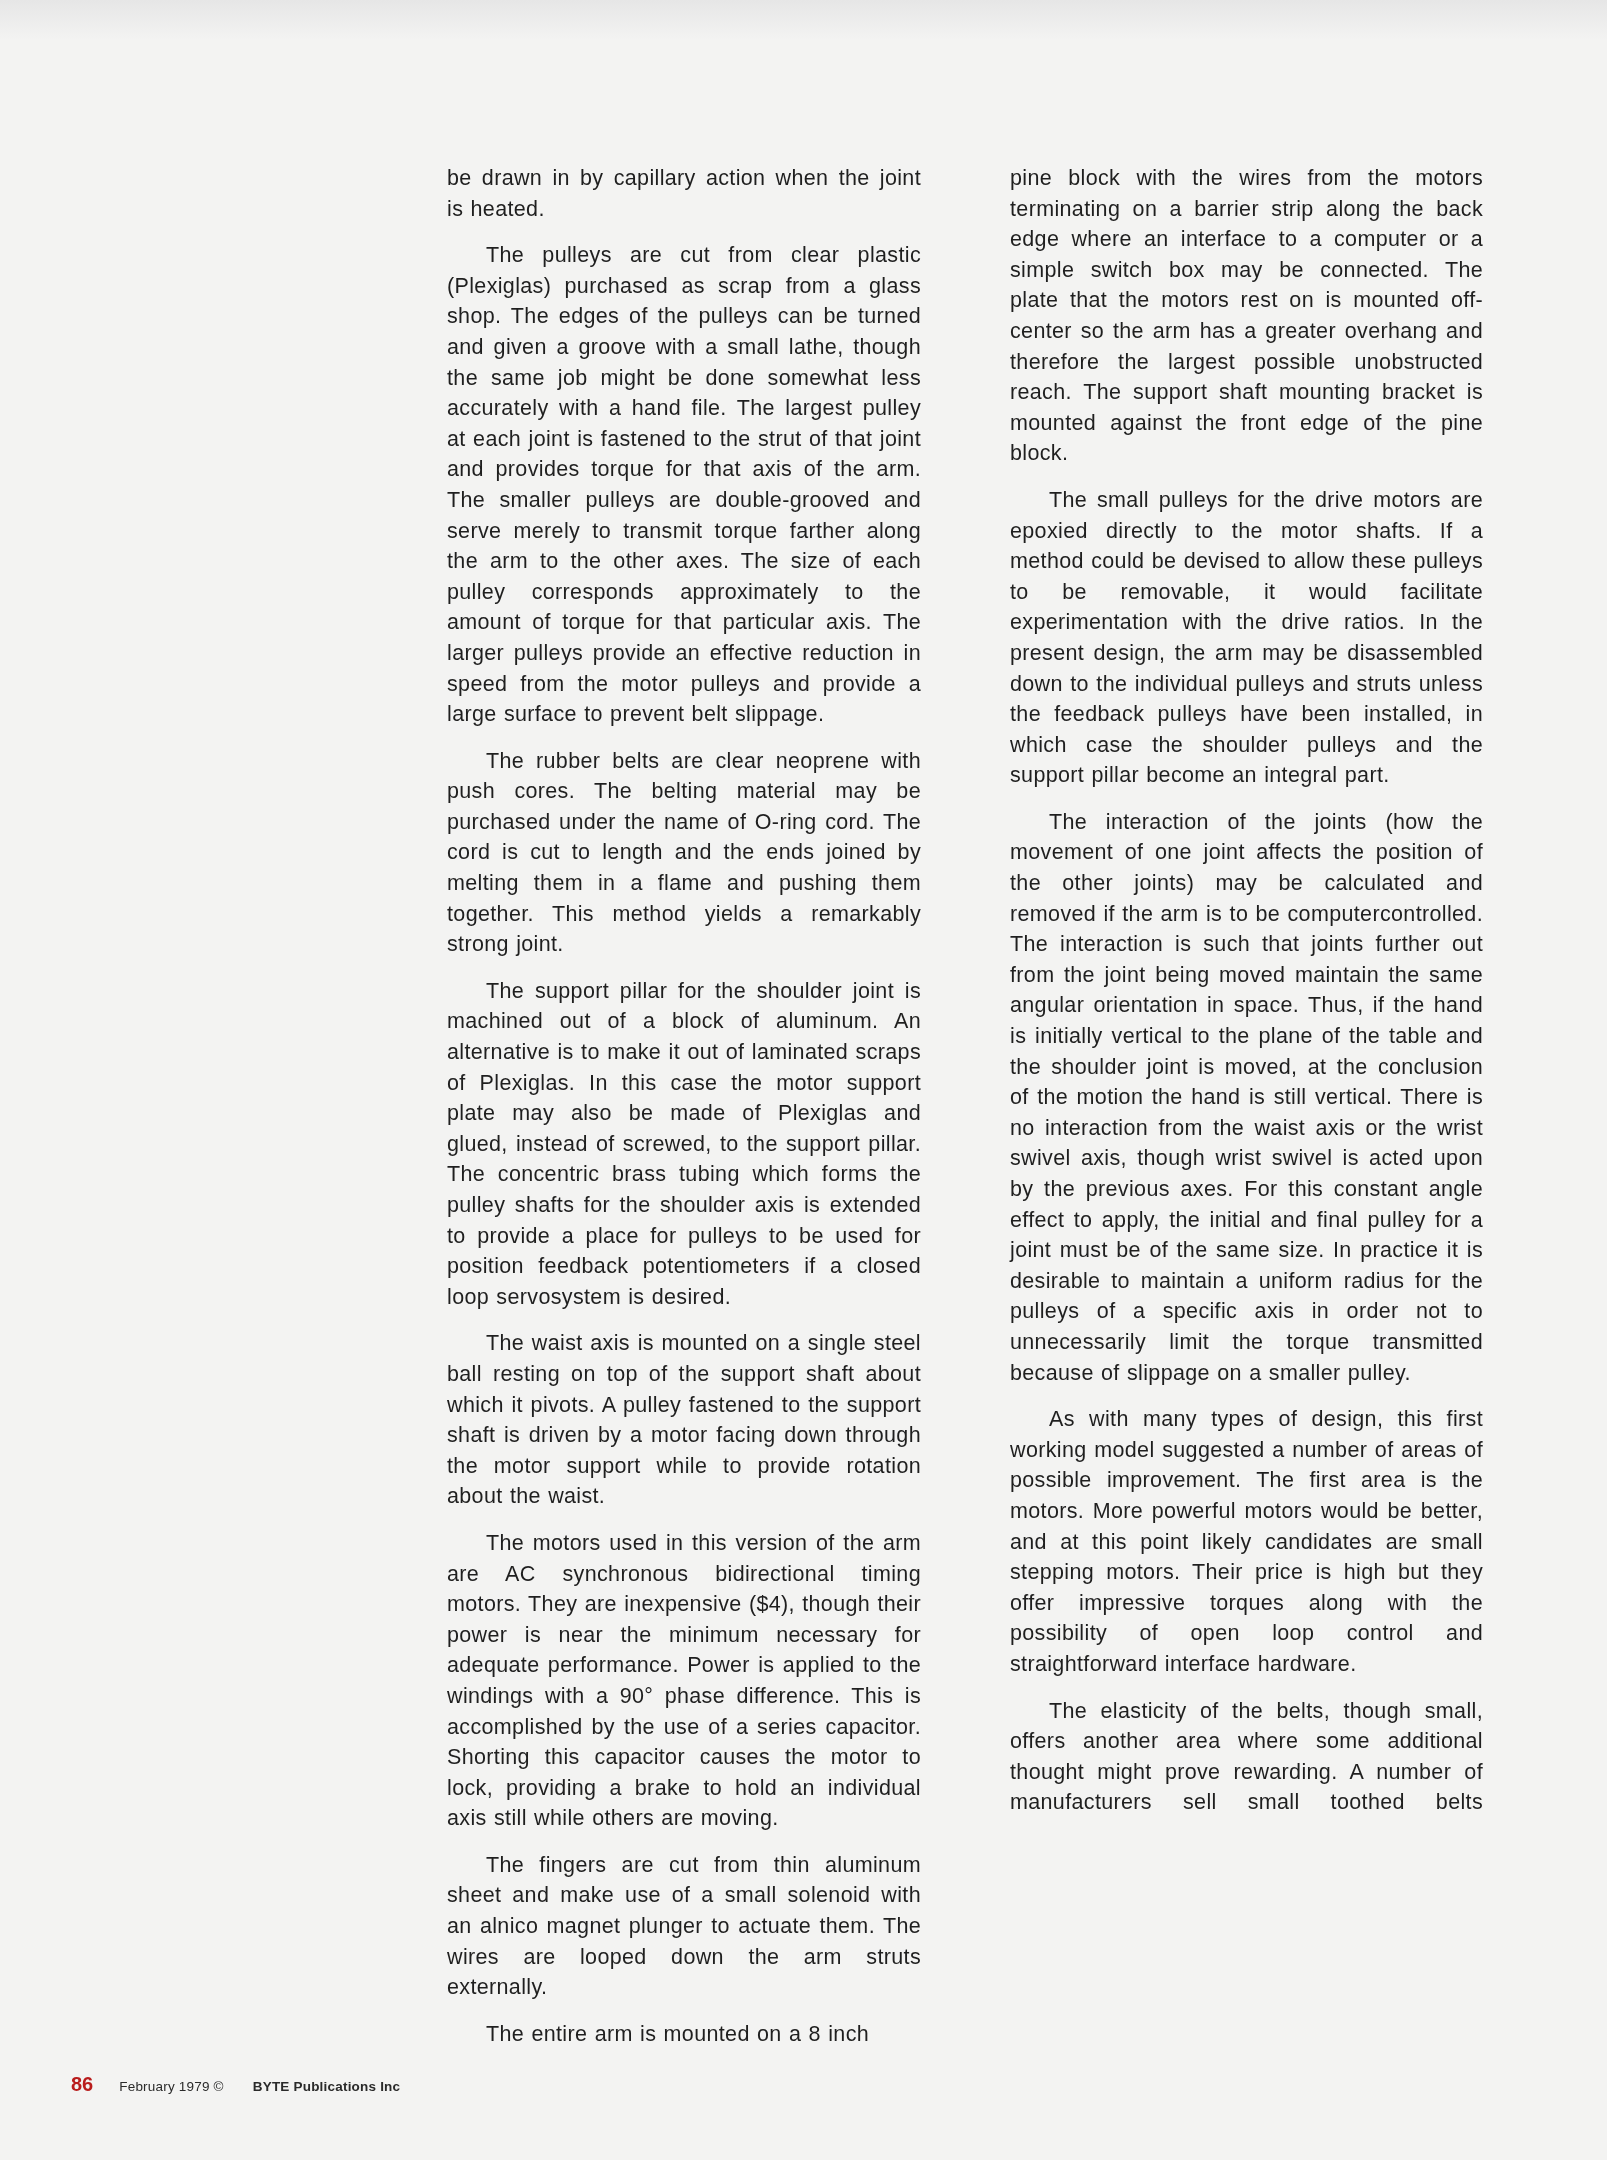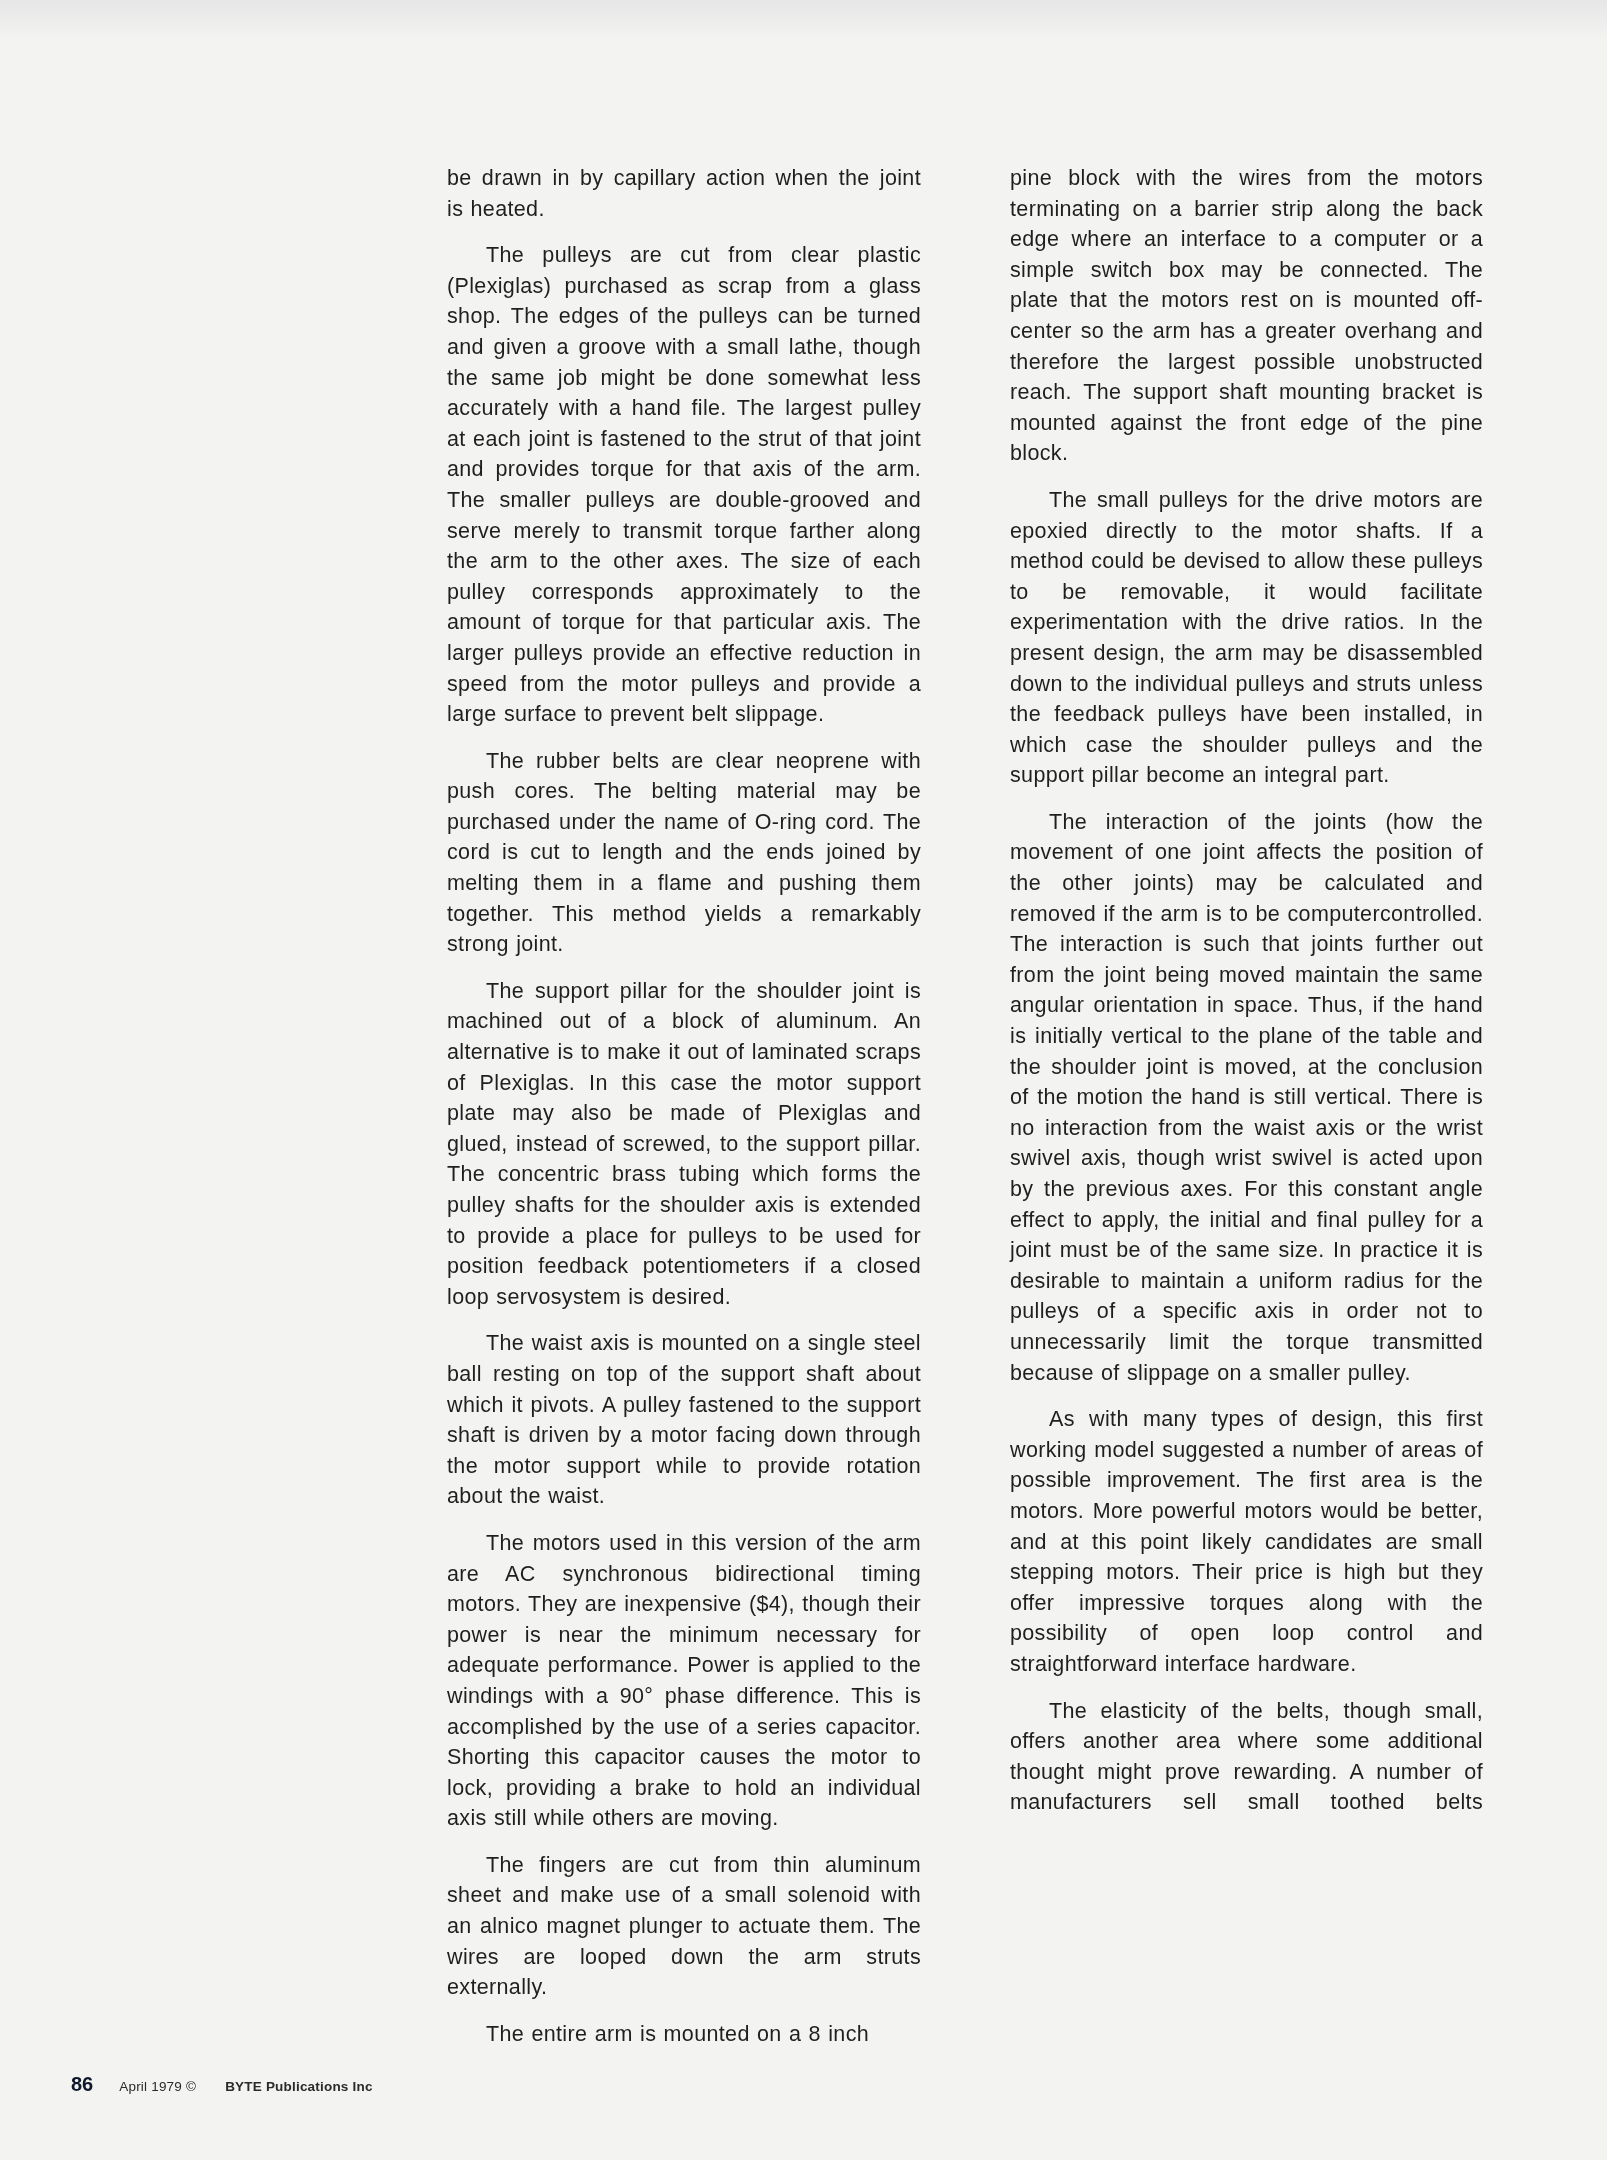--- a/index.html
+++ b/index.html
@@ -46,21 +46,21 @@
       top: 2073px;
       left: 71px;
       display: flex;
       align-items: baseline;
       gap: 26px;
     }
     .page-number {
       font-family: "Liberation Sans", sans-serif;
       font-weight: bold;
       font-size: 20px;
-      color: #0f172a;
+      color: #b91c1c;
     }
     .footer-credit {
       font-family: "Liberation Sans", sans-serif;
       font-size: 13.5px;
       color: #2a2a2a;
       letter-spacing: 0.2px;
     }
     .footer-credit .pub {
       font-weight: bold;
       padding-left: 29px;
@@ -86,16 +86,16 @@
   <p class="cont">pine block with the wires from the motors terminating on a barrier strip along the back edge where an interface to a computer or a simple switch box may be connected. The plate that the motors rest on is mounted off-center so the arm has a greater over­hang and therefore the largest possible unobstructed reach. The support shaft mounting bracket is mounted against the front edge of the pine block.</p>
   <p>The small pulleys for the drive motors are epoxied directly to the motor shafts. If a method could be devised to allow these pulleys to be removable, it would facilitate experimentation with the drive ratios. In the present design, the arm may be disassembled down to the individual pulleys and struts unless the feedback pulleys have been installed, in which case the shoulder pulleys and the support pillar become an integral part.</p>
   <p>The interaction of the joints (how the movement of one joint affects the position of the other joints) may be calculated and removed if the arm is to be computer­controlled. The interaction is such that joints further out from the joint being moved maintain the same angular orienta­tion in space. Thus, if the hand is initially vertical to the plane of the table and the shoulder joint is moved, at the conclusion of the motion the hand is still vertical. There is no interaction from the waist axis or the wrist swivel axis, though wrist swivel is acted upon by the previous axes. For this constant angle effect to apply, the initial and final pulley for a joint must be of the same size. In practice it is desirable to maintain a uniform radius for the pulleys of a specific axis in order not to unneces­sarily limit the torque transmitted because of slippage on a smaller pulley.</p>
   <p>As with many types of design, this first working model suggested a number of areas of possible improvement. The first area is the motors. More powerful motors would be better, and at this point likely candidates are small stepping motors. Their price is high but they offer impres­sive torques along with the possibility of open loop control and straightforward inter­face hardware.</p>
   <p style="text-align-last:justify;">The elasticity of the belts, though small, offers another area where some additional thought might prove rewarding. A number of manufacturers sell small toothed belts</p>
 </div>
 
 <div class="footer">
   <span class="page-number">86</span>
   <span class="footer-credit">
-    <span>April 1979</span>
+    <span>February 1979</span>
     <span>©</span><span class="pub">BYTE Publications Inc</span>
   </span>
 </div>
 
 </body></html>

